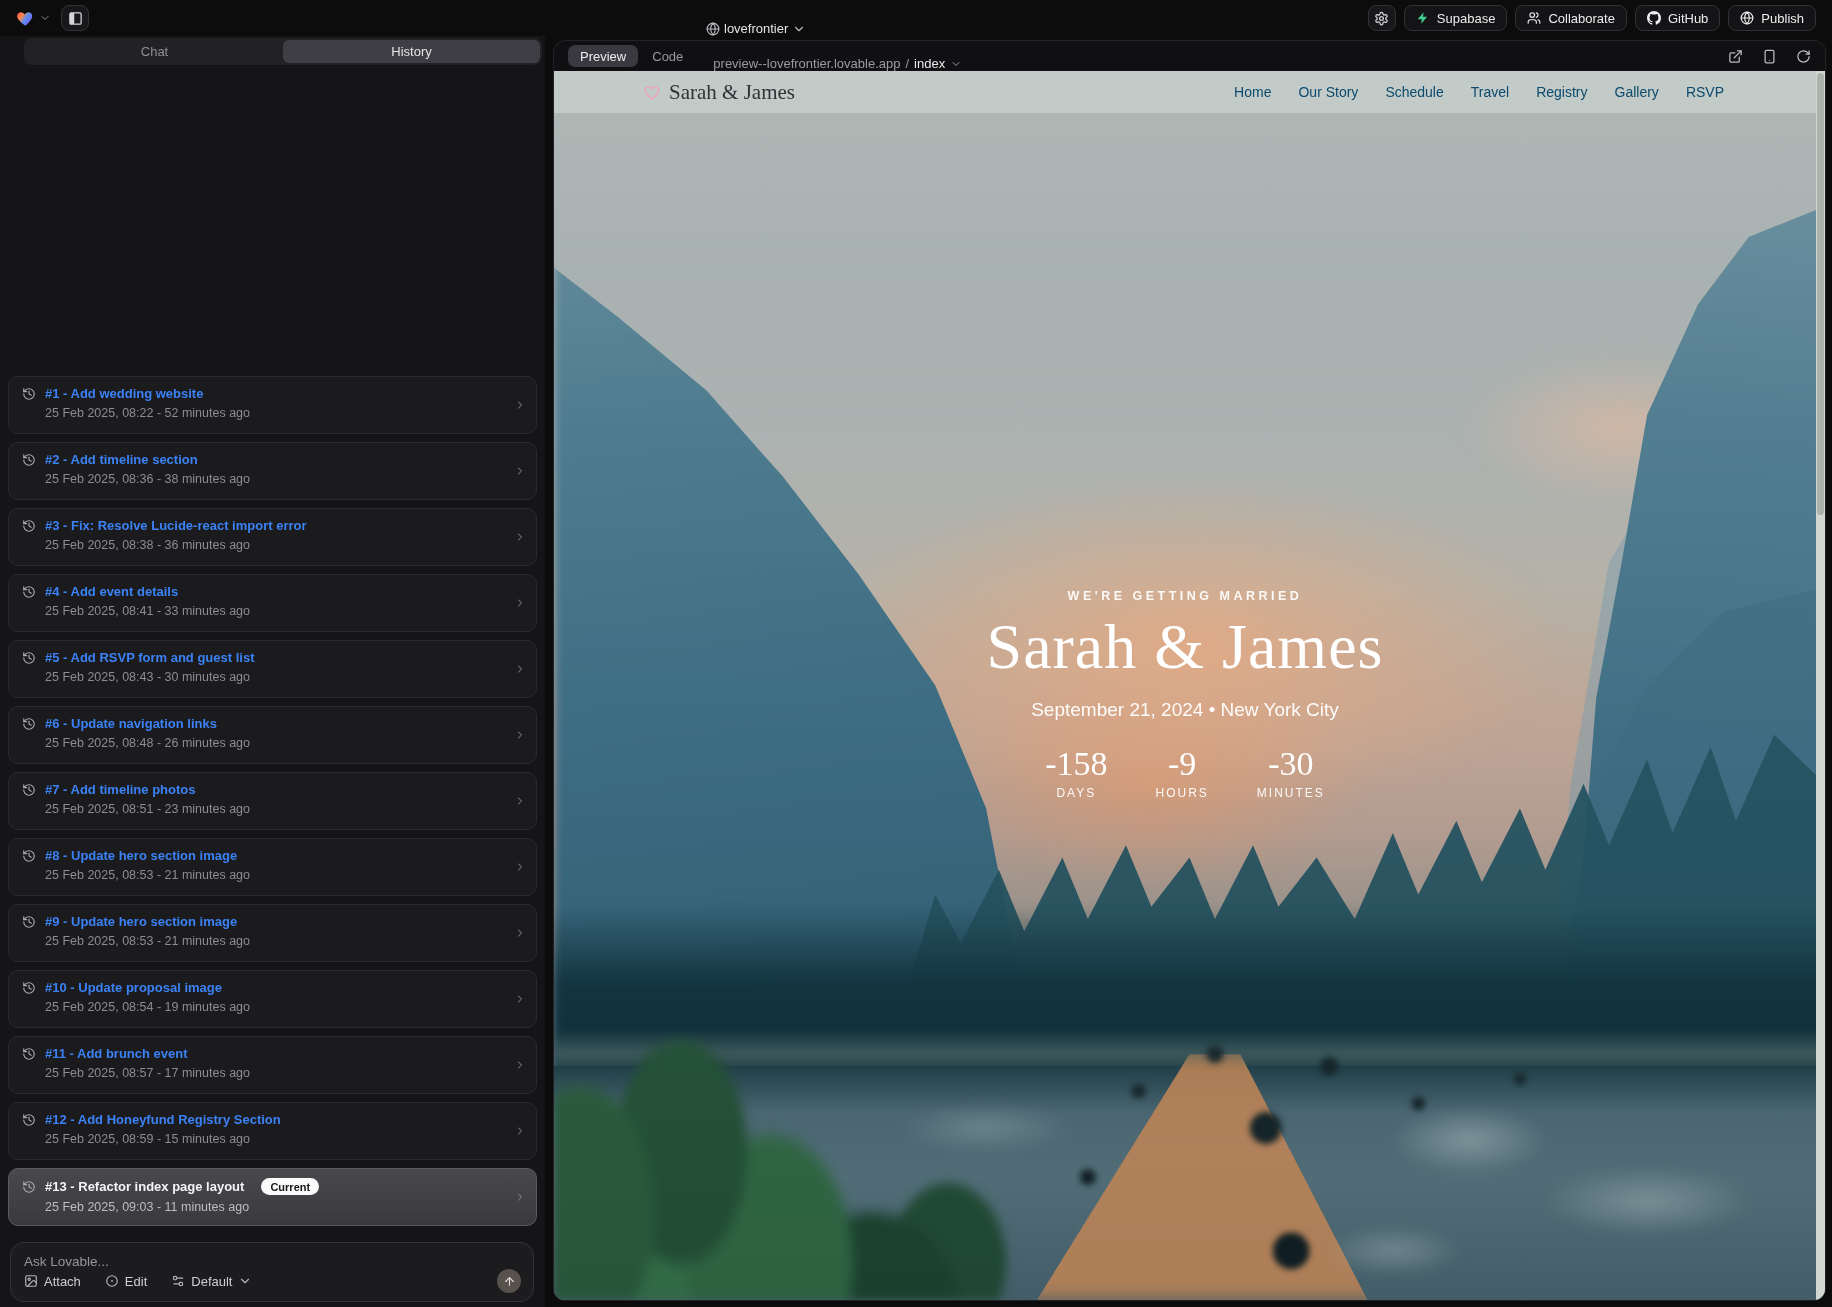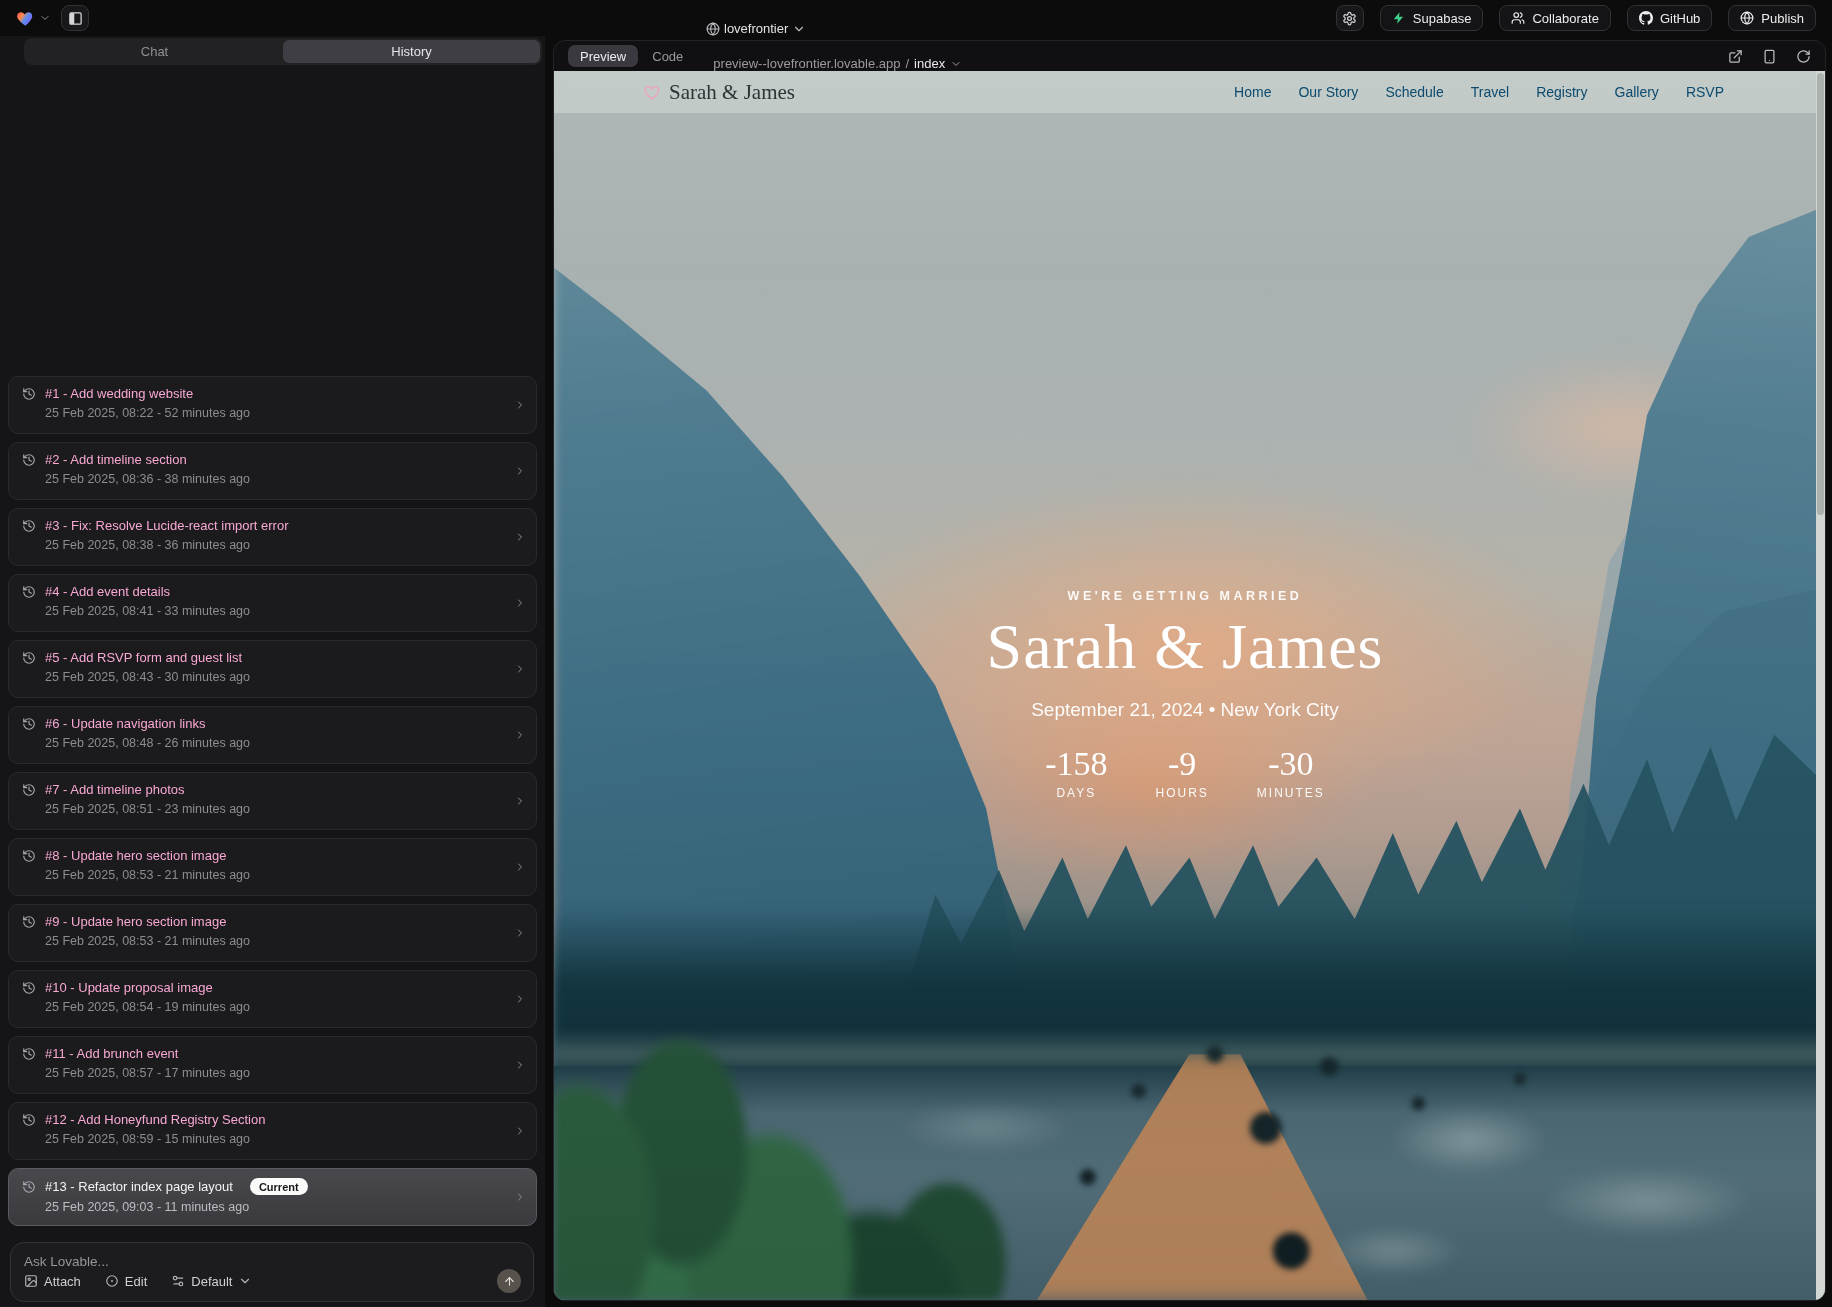--- a/index.html
+++ b/index.html
@@ -10,41 +10,41 @@
   .ic-sm { width:12px; height:12px; }
 
   
   .topbar { position:absolute; left:0; top:0; right:0; height:36px; display:flex; align-items:center; padding:0 16px; background:#0c0c0d; }
   .logo-wrap { display:flex; align-items:center; gap:4px; }
   .logo-heart { width:19px; height:19px; }
   .chev { color:#8d8d92; }
   .icon-btn { width:28px; height:26px; display:flex; align-items:center; justify-content:center; background:#18181a; border:1px solid #323236; border-radius:8px; color:#d6d6d9; margin-left:10px; cursor:pointer; }
   .project-select { position:absolute; left:706px; top:0; height:36px; display:flex; align-items:flex-end; gap:4px; color:#e3e3e6; font-size:13px; cursor:pointer; }
   .project-select .ic { width:14px; height:14px; color:#b9b9be; }
-  .topbar-right { margin-left:auto; display:flex; align-items:center; gap:16px; }
+  .topbar-right { margin-left:auto; display:flex; align-items:center; gap:8px; }
   .tb-btn { height:26px; display:flex; align-items:center; gap:7px; padding:0 11px; background:#141416; border:1px solid #323236; border-radius:8px; font-size:13px; color:#ececee; cursor:pointer; white-space:nowrap; }
   .tb-btn .ic { width:14px; height:14px; }
   .supa-ic { color:#3ecf8e; fill:#3ecf8e; stroke:none; }
   .gh-ic { fill:#ececee; stroke:none; }
 
   
   .left-panel { position:absolute; left:0; top:36px; width:545px; bottom:0; background:#151517;padding-left:21px; }
   .seg-tabs { margin:2px 3px 0; height:27px; background:#222225; border-radius:8px; display:flex; padding:2px; }
   .seg { flex:1; display:flex; align-items:center; justify-content:center; font-size:13px; color:#8f8f94; border-radius:6px; cursor:pointer; }
   .seg.active { background:#3e3e44; color:#e4e4e7; font-weight:500; }
 
   .history-list { position:absolute; left:8px; right:8px; bottom:81px; display:flex; flex-direction:column; gap:8px; }
   .hcard { height:58px; background:#1b1b1d; border:1px solid #2a2a2d; border-radius:10px; padding:9px 30px 9px 13px; position:relative; cursor:pointer; }
   .hcard .row1 { display:flex; align-items:center; gap:9px; }
   .hcard .ic-hist { width:14px; height:14px; color:#a8a8ad; flex:none; }
-  .hcard .title { font-size:13px; color:#f9a8d4; font-weight:400; }
+  .hcard .title { font-size:13px; color:#3b82f6; font-weight:700; }
   .hcard .time { font-size:12.5px; color:#8c8c91; margin:5px 0 0 23px; }
   .hcard .chev-r { position:absolute; right:10px; top:50%; transform:translateY(-50%); color:#8f8f94; }
   .hcard.current { background:linear-gradient(180deg,#48484d 0%,#39393e 100%); border-color:#5a5a61; }
-  .hcard.current .title { color:#f4f4f5; font-weight:400; }
+  .hcard.current .title { color:#f4f4f5; font-weight:700; }
   .hcard.current .time { color:#bcbcc1; }
   .badge { display:inline-block; background:#fafafa; color:#17171a; font-size:11px; font-weight:700; padding:2.5px 9px; border-radius:999px; margin-left:8px; }
 
   .composer { position:absolute; left:10px; right:11px; bottom:5px; height:60px; background:#1c1c1f; border:1px solid #343438; border-radius:14px; padding:9px 13px; }
   .composer input { width:100%; background:transparent; border:none; outline:none; color:#22c55e; font-size:13.5px; font-family:inherit; }
   .composer input::placeholder { color:#96969b; }
   .composer-row { position:absolute; left:13px; right:12px; bottom:8px; display:flex; align-items:center; gap:24px; }
   .cbtn { display:flex; align-items:center; gap:6px; font-size:13px; color:#cfcfd3; cursor:pointer; }
   .cbtn .ic { width:14px; height:14px; color:#b4b4b9; }
   .send-btn { margin-left:auto; width:24px; height:24px; border-radius:50%; background:#57524c; display:flex; align-items:center; justify-content:center; color:#e4e1dd; cursor:pointer; }

